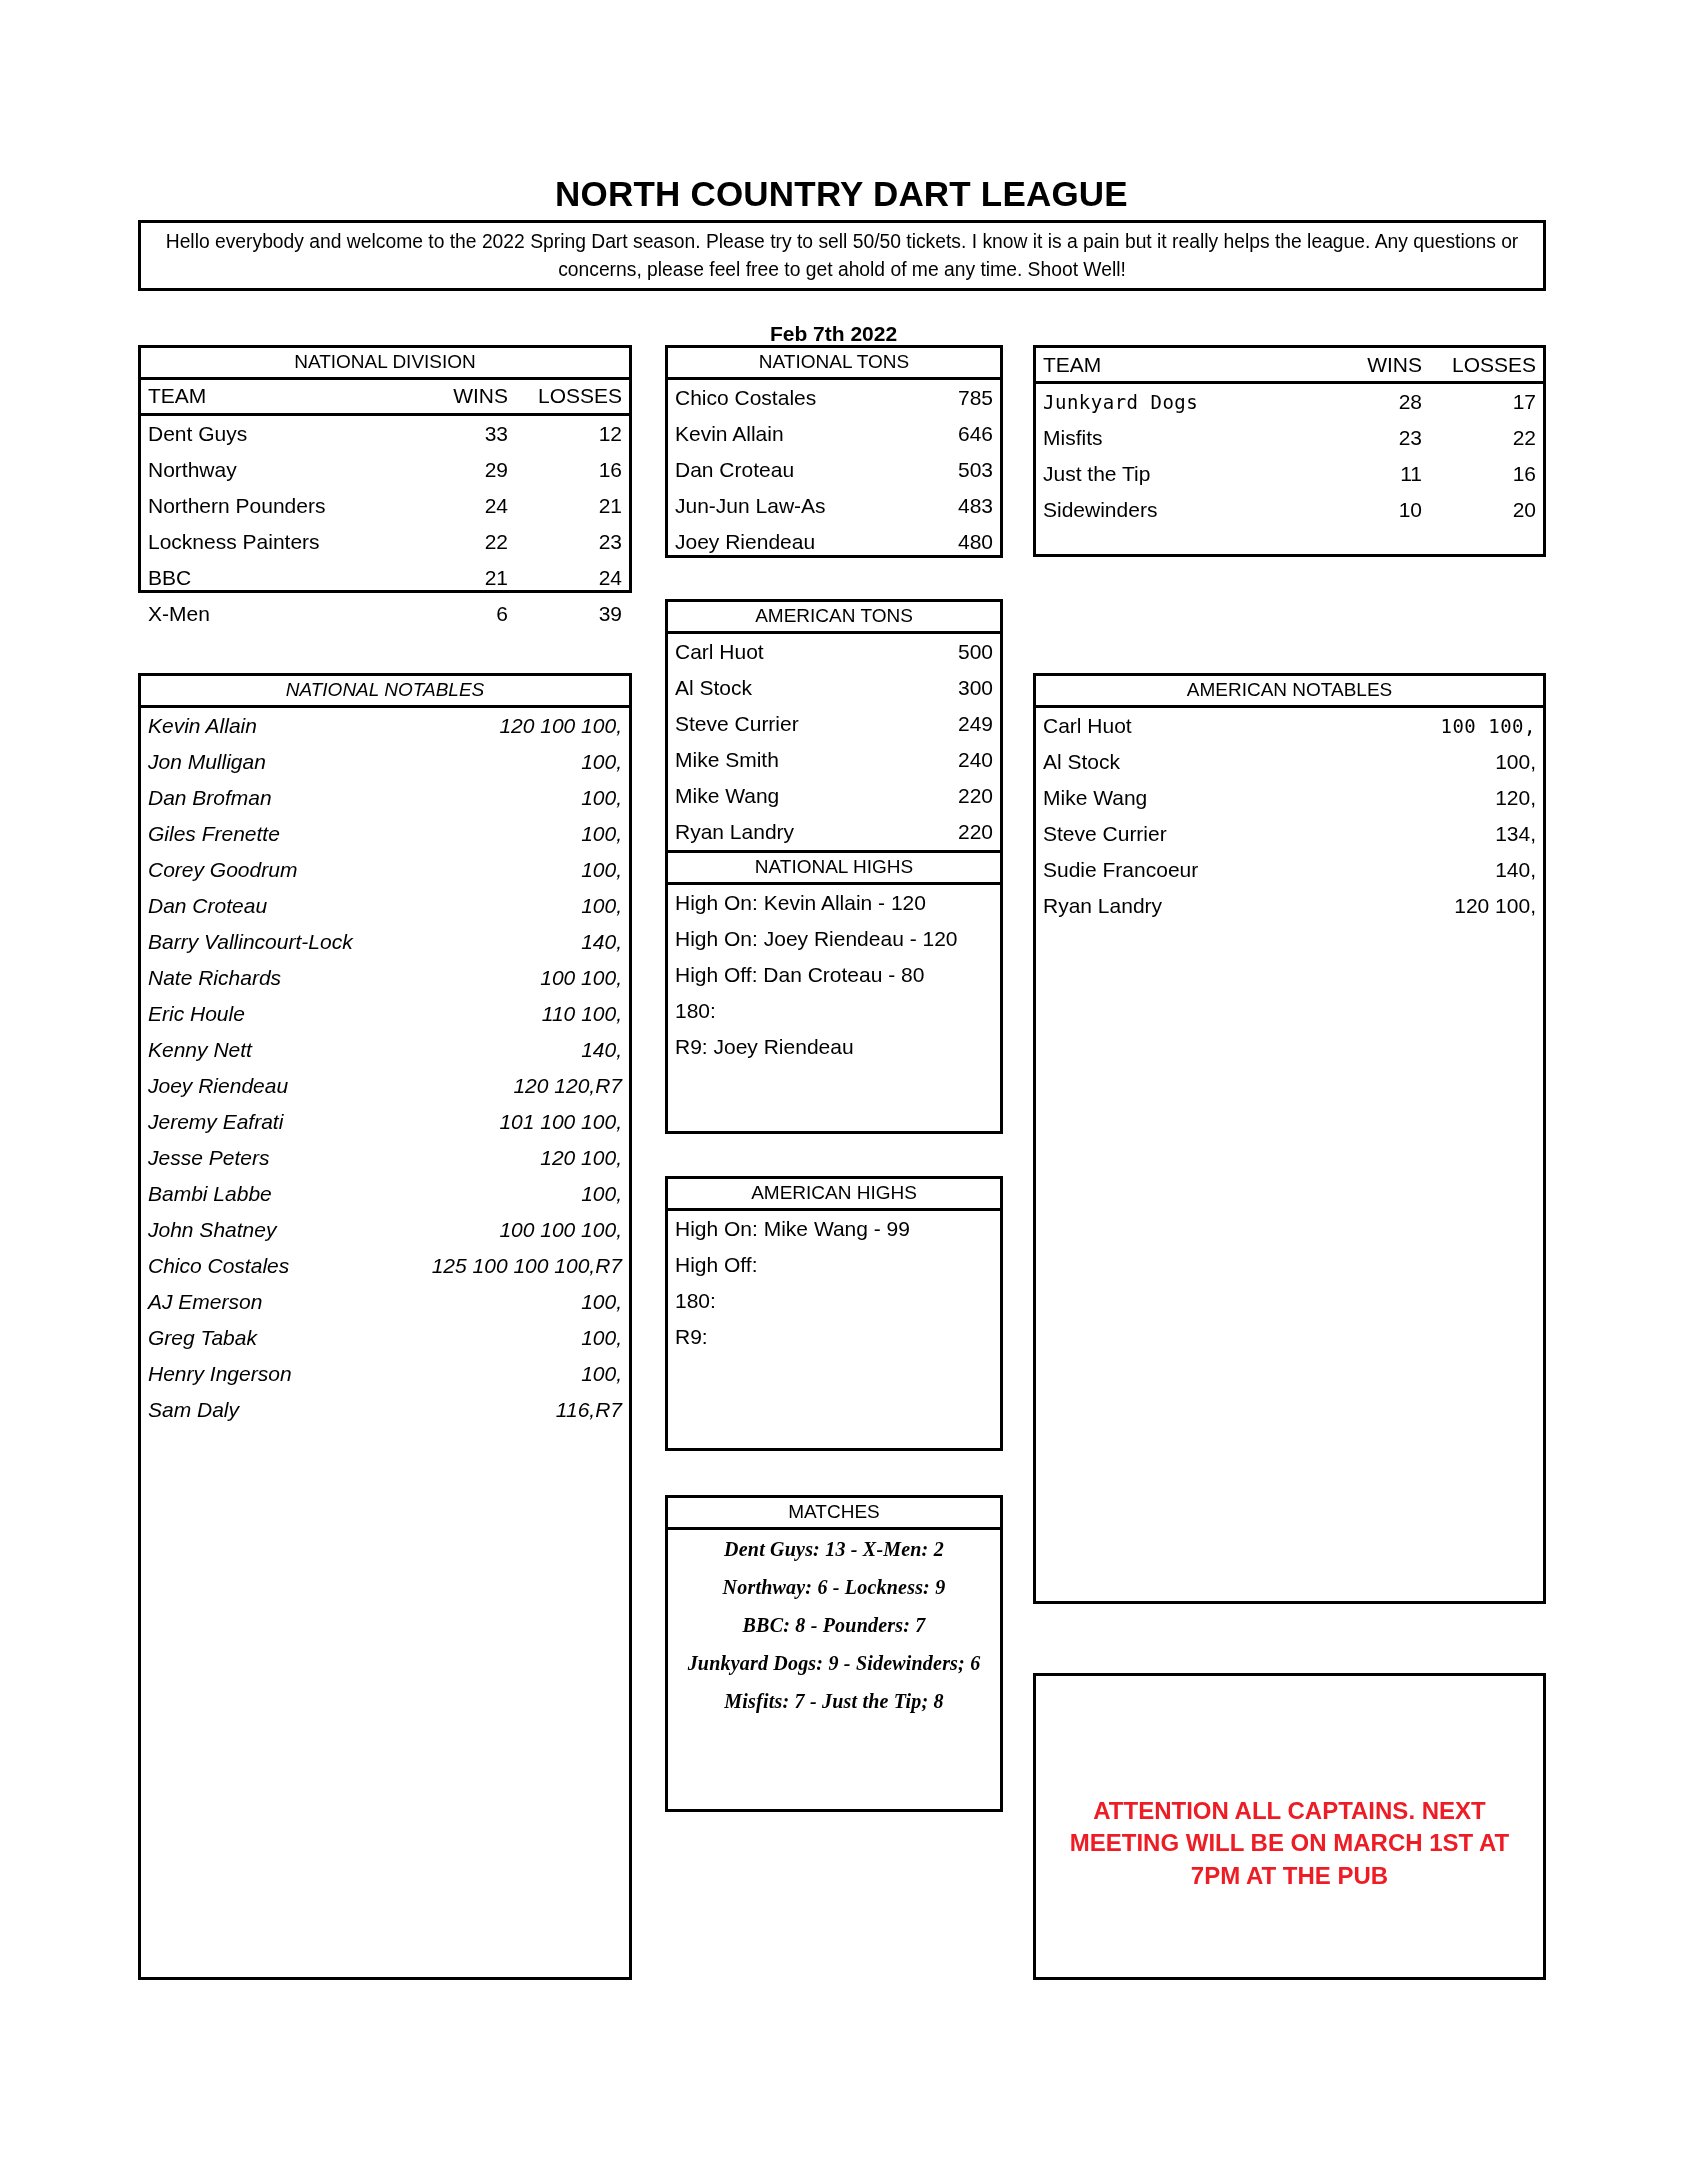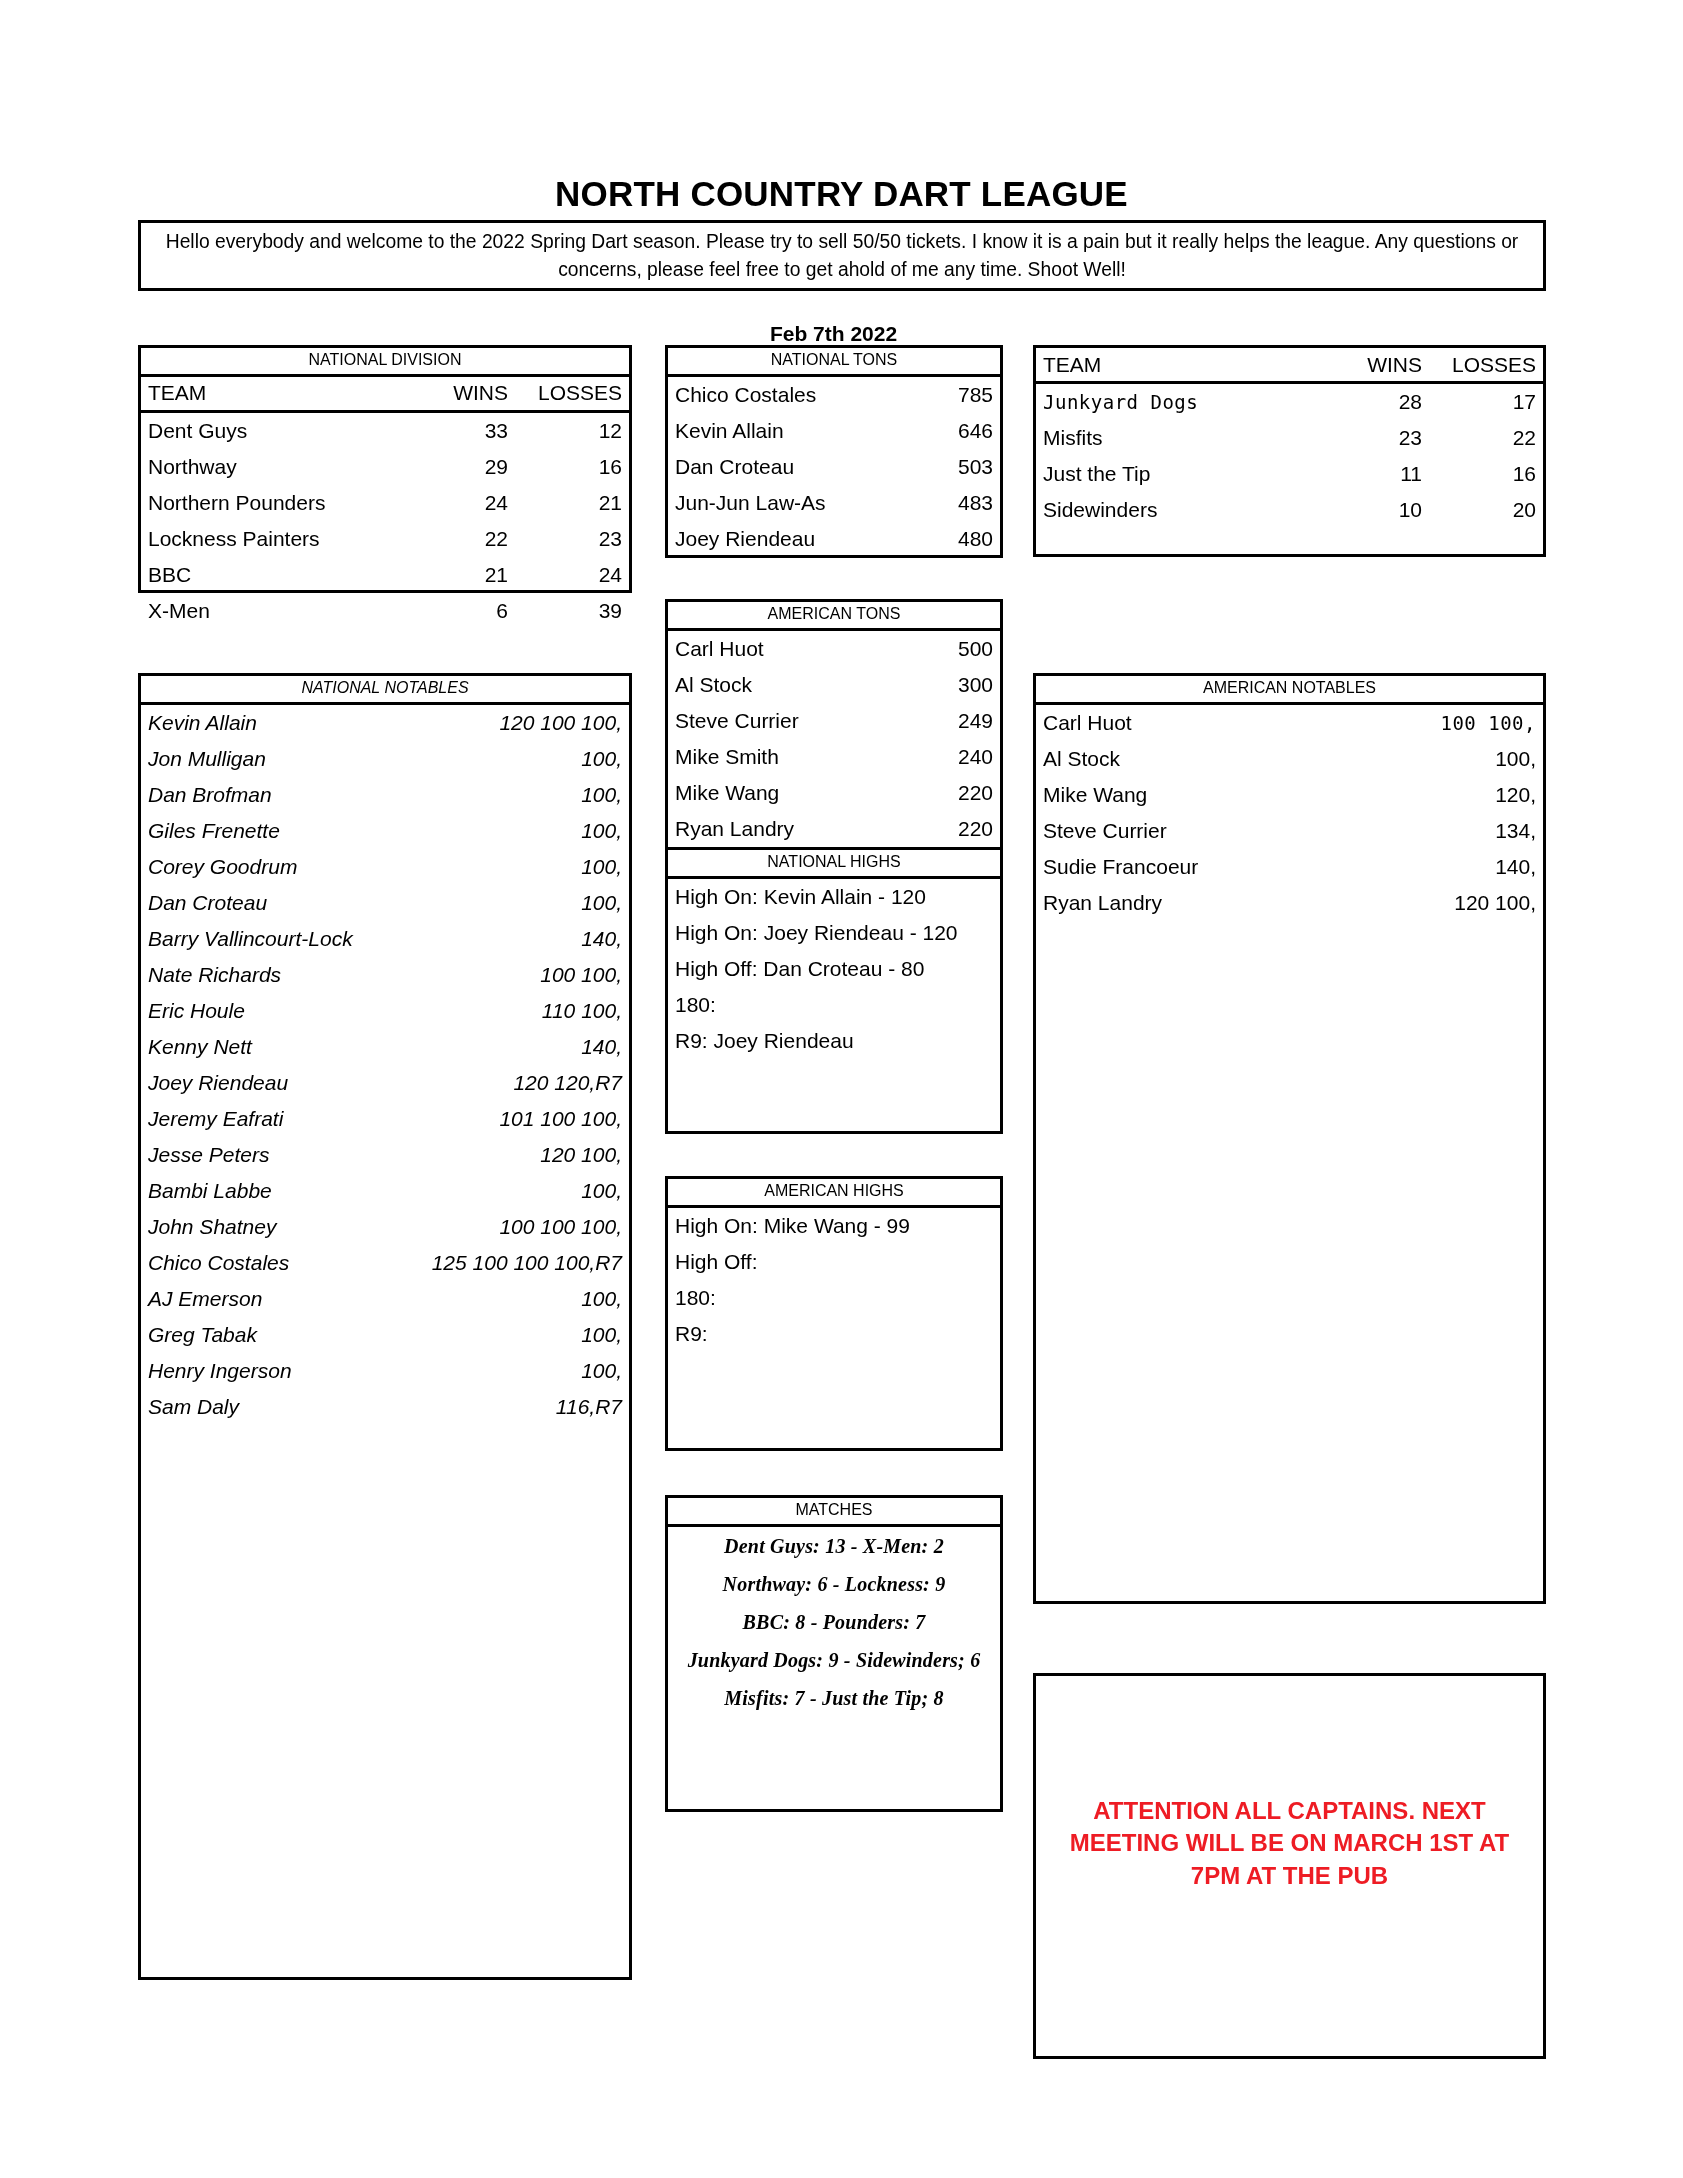--- a/index.html
+++ b/index.html
@@ -66,21 +66,21 @@
 
   
   .box {
     position: absolute;
     border: 3px solid #000;
     box-sizing: border-box;
     background: #fff;
   }
   .box-title {
     text-align: center;
-    font-size: 16px;
+    font-size: 19px;
     padding: 4px 0 5px 0;
     border-bottom: 3px solid #000;
     line-height: 1.05;
   }
 
   
   .hdr-row, .data-row {
     display: flex;
     align-items: center;
     font-size: 21px;
@@ -405,18 +405,18 @@
 
   <div class="box" style="left:665px; top:1495px; width:338px; height:317px;">
     <div class="box-title">MATCHES</div>
     <div class="match-row">Dent Guys: 13 - X-Men: 2</div>
     <div class="match-row">Northway: 6 - Lockness: 9</div>
     <div class="match-row">BBC: 8 - Pounders: 7</div>
     <div class="match-row">Junkyard Dogs: 9 - Sidewinders; 6</div>
     <div class="match-row">Misfits: 7 - Just the Tip; 8</div>
   </div>
 
-  <div class="box" style="left:1033px; top:1673px; width:513px; height:386px;">
+  <div class="box" style="left:1033px; top:1673px; width:513px; height:307px;">
     <div id="attention-text" style="color: rgb(238, 28, 36);">ATTENTION ALL CAPTAINS. NEXT MEETING WILL BE ON MARCH 1ST AT 7PM AT THE PUB</div>
   </div>
 
 </div>
 
 
 </body></html>

